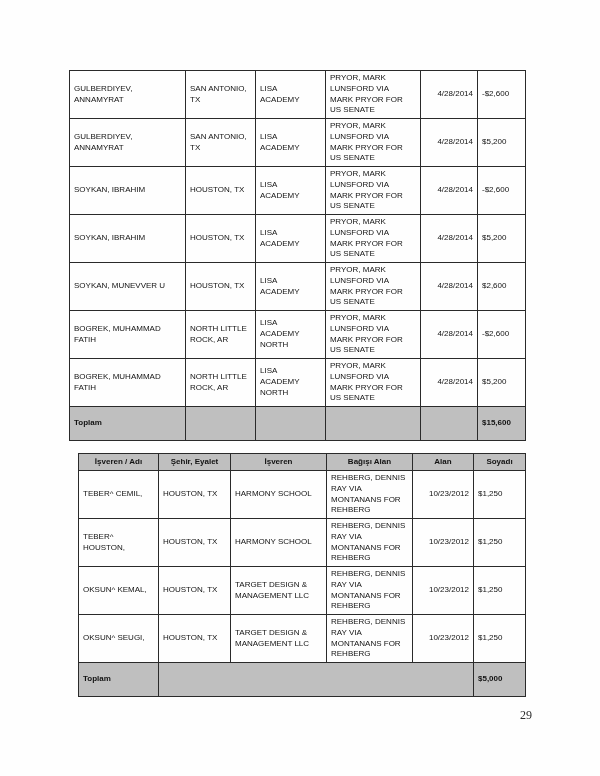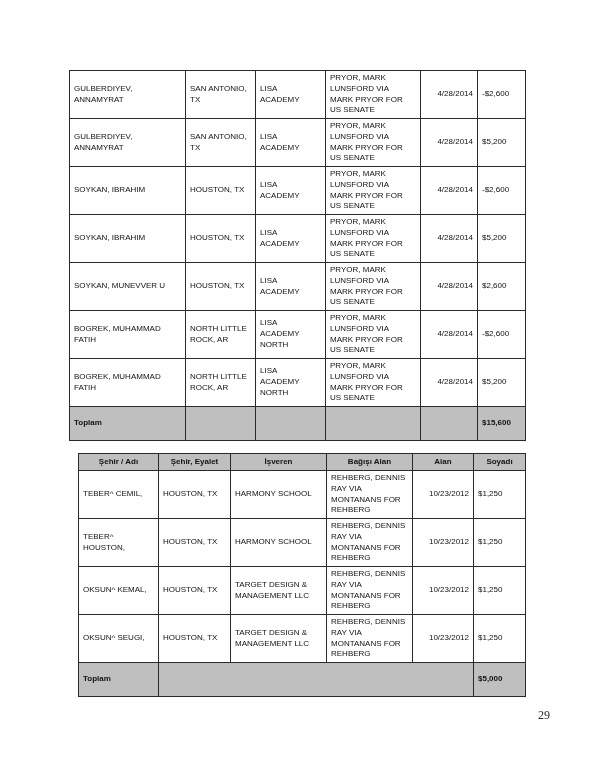--- a/index.html
+++ b/index.html
@@ -42,21 +42,21 @@
   .doc-table tr.total-row td {
     background: var(--total-bg, #bfbfbf);
     font-weight: bold;
   }
   .doc-table td.date-col { text-align: right; }
   .doc-table td.amount-col { text-align: left; }
   #table-0 { left: 69px; top: 70px; width: 456px; }
   #table-1 { left: 78px; top: 453px; width: 447px; }
   .page-number {
     position: absolute;
-    left: 532px; top: 708px;
+    left: 514px; top: 708px;
     width: 24px;
     text-align: center;
     font-family: "Liberation Serif", serif;
     font-size: 12px;
     color: #2b2b2b;
   }
 </style>
 </head>
 <body>
 
@@ -179,21 +179,21 @@
       <colgroup>
         <col style="width: 80px;">
         <col style="width: 72px;">
         <col style="width: 96px;">
         <col style="width: 86px;">
         <col style="width: 61px;">
         <col style="width: 52px;">
       </colgroup>
       <tbody>
         <tr>
-          <th>Şehir / Adı</th>
+          <th>İşveren / Adı</th>
           <th>Şehir, Eyalet</th>
           <th>İşveren</th>
           <th>Bağışı Alan</th>
           <th>Alan</th>
           <th>Soyadı</th>
         </tr>
         <tr class="data-row">
           <td>TEBER^ CEMIL,</td>
           <td>HOUSTON, TX</td>
           <td>HARMONY SCHOOL</td>

